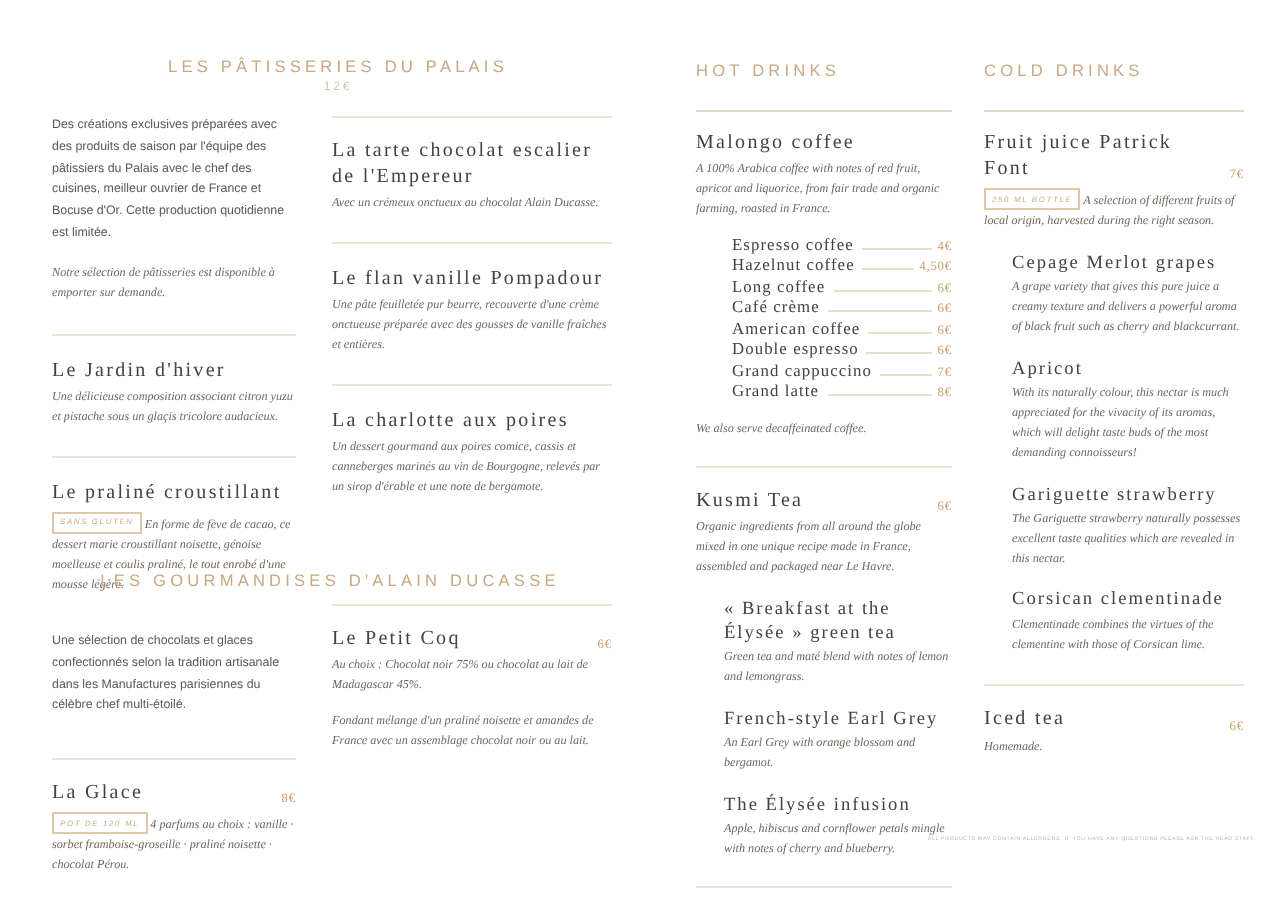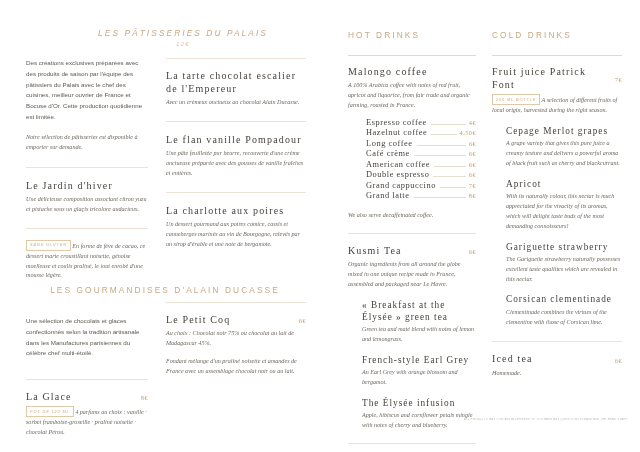--- a/index.html
+++ b/index.html
@@ -75,21 +75,21 @@
     font-family: "Liberation Sans", sans-serif;
     font-size: 3.9px;
     letter-spacing: .85px;
     padding: 1.5px 3px 1px 3px;
     vertical-align: 1.5px;
     text-transform: uppercase;
     white-space: nowrap;
   }
 
   
-  .pastries-head { position: absolute; left: 18px; top: 28px; width: 330px; text-align: center; font-style: italic; }
+  .pastries-head { position: absolute; left: 4px; top: 28px; width: 330px; text-align: center; }
   .left-col  { position: absolute; left: 26px;  top: 58px;  width: 122px; }
   .mid-col   { position: absolute; left: 166px; top: 58px;  width: 140px; }
   .mid-col .rule, .mid-col .rule-soft { margin: 0 0 10px 0; }
 
   .block { margin-bottom: 12px; }
   .block .item-title { margin-bottom: 0; }
 
   
   .gour-head { position: absolute; left: 0; top: 285px; width: 330px; text-align: center; }
   .gour-left { position: absolute; left: 26px;  top: 316px; width: 122px; }
@@ -119,21 +119,21 @@
     color: #46423d;
     white-space: nowrap;
   }
   .pl-lead {
     flex: 1 1 auto;
     border-bottom: 1px solid #e8ded0;
     margin: 0 3px 2px 4px;
     min-width: 6px;
   }
 
-  .titlerow { display: flex; align-items: center; justify-content: space-between; gap: 6px; }
+  .titlerow { display: flex; align-items: flex-end; justify-content: space-between; gap: 6px; }
   .titlerow .item-title { flex: 1 1 auto; }
   .titlerow .price { flex: 0 0 auto; padding-top: 2px; }
 
   .sub-item { margin: 9px 0 0 14px; }
   .sub-item .item-title { font-size: 9.3px; letter-spacing: 1px; }
   .sub-item .item-desc { margin-top: 2px; }
 
   .footnote {
     position: absolute; left: 390px; top: 418px; width: 238px;
     font-family: "Liberation Sans", sans-serif;
@@ -162,20 +162,21 @@
     <div class="rule-soft" style="margin:14px 0 11px 0;"></div>
 
     <div class="block">
       <div class="item-title">Le Jardin d'hiver</div>
       <div class="item-desc">Une délicieuse composition associant citron yuzu et pistache sous un glaçis tricolore audacieux.</div>
     </div>
 
     <div class="rule-soft" style="margin:13px 0 11px 0;"></div>
 
     <div class="block">
+      <div class="item-title">Le praliné croustillant</div>
       <div class="item-desc">
         <span class="badge">SANS GLUTEN</span>
         <span>En forme de fève de cacao, ce dessert marie croustillant noisette, génoise moelleuse et coulis praliné, le tout enrobé d'une mousse légère.</span>
       </div>
     </div>
   </div>
 
   <div class="mid-col">
     <div class="rule-soft"></div>
 

